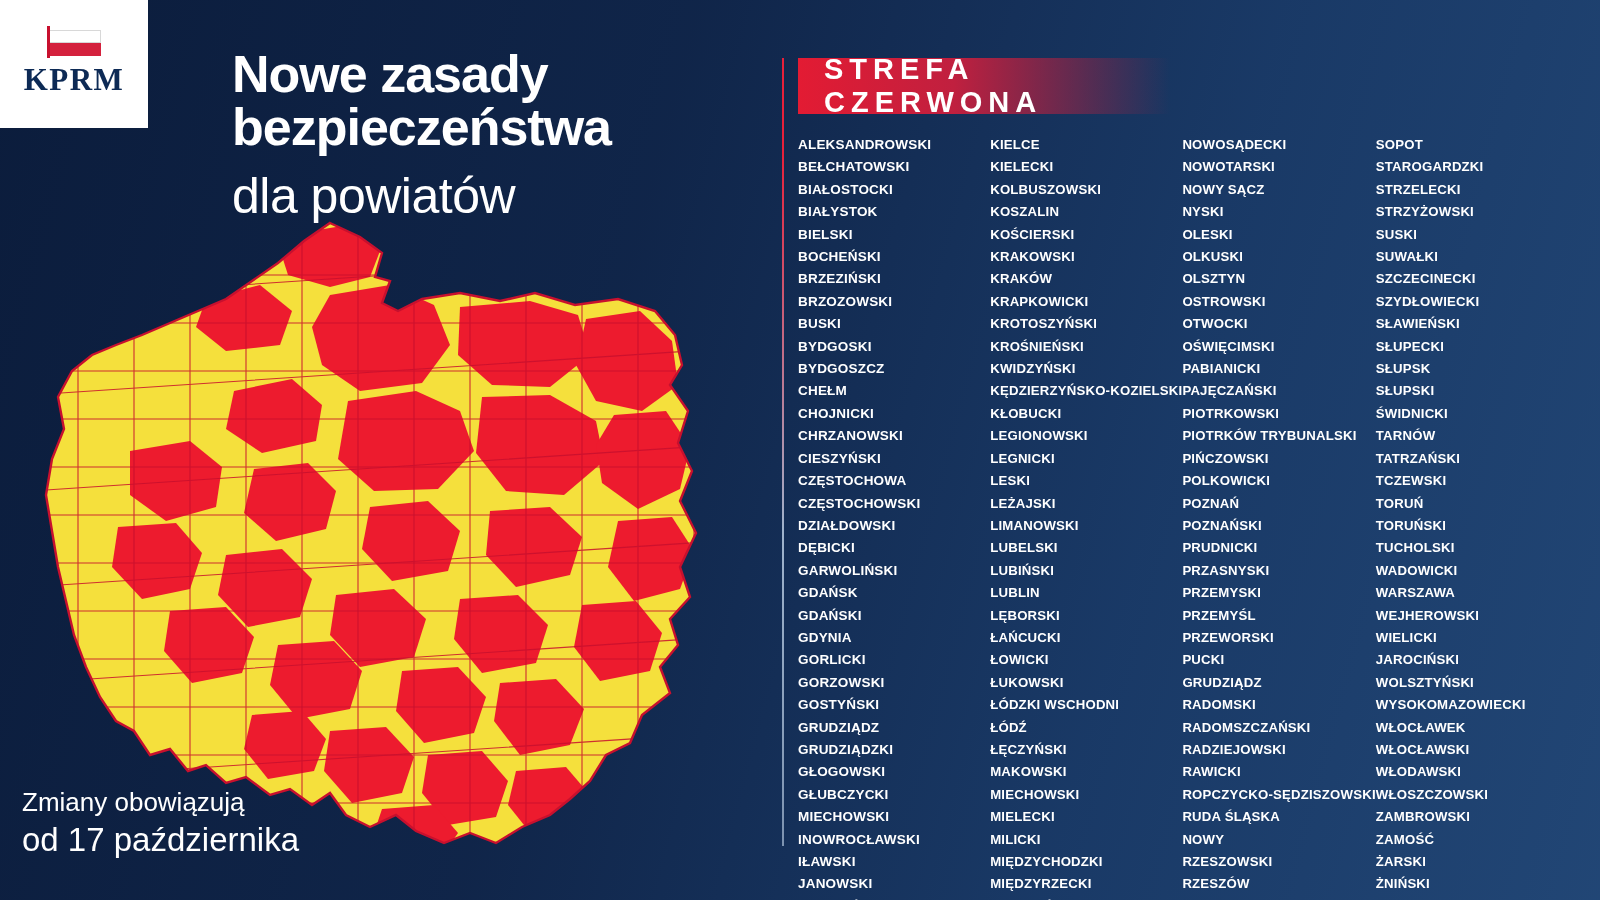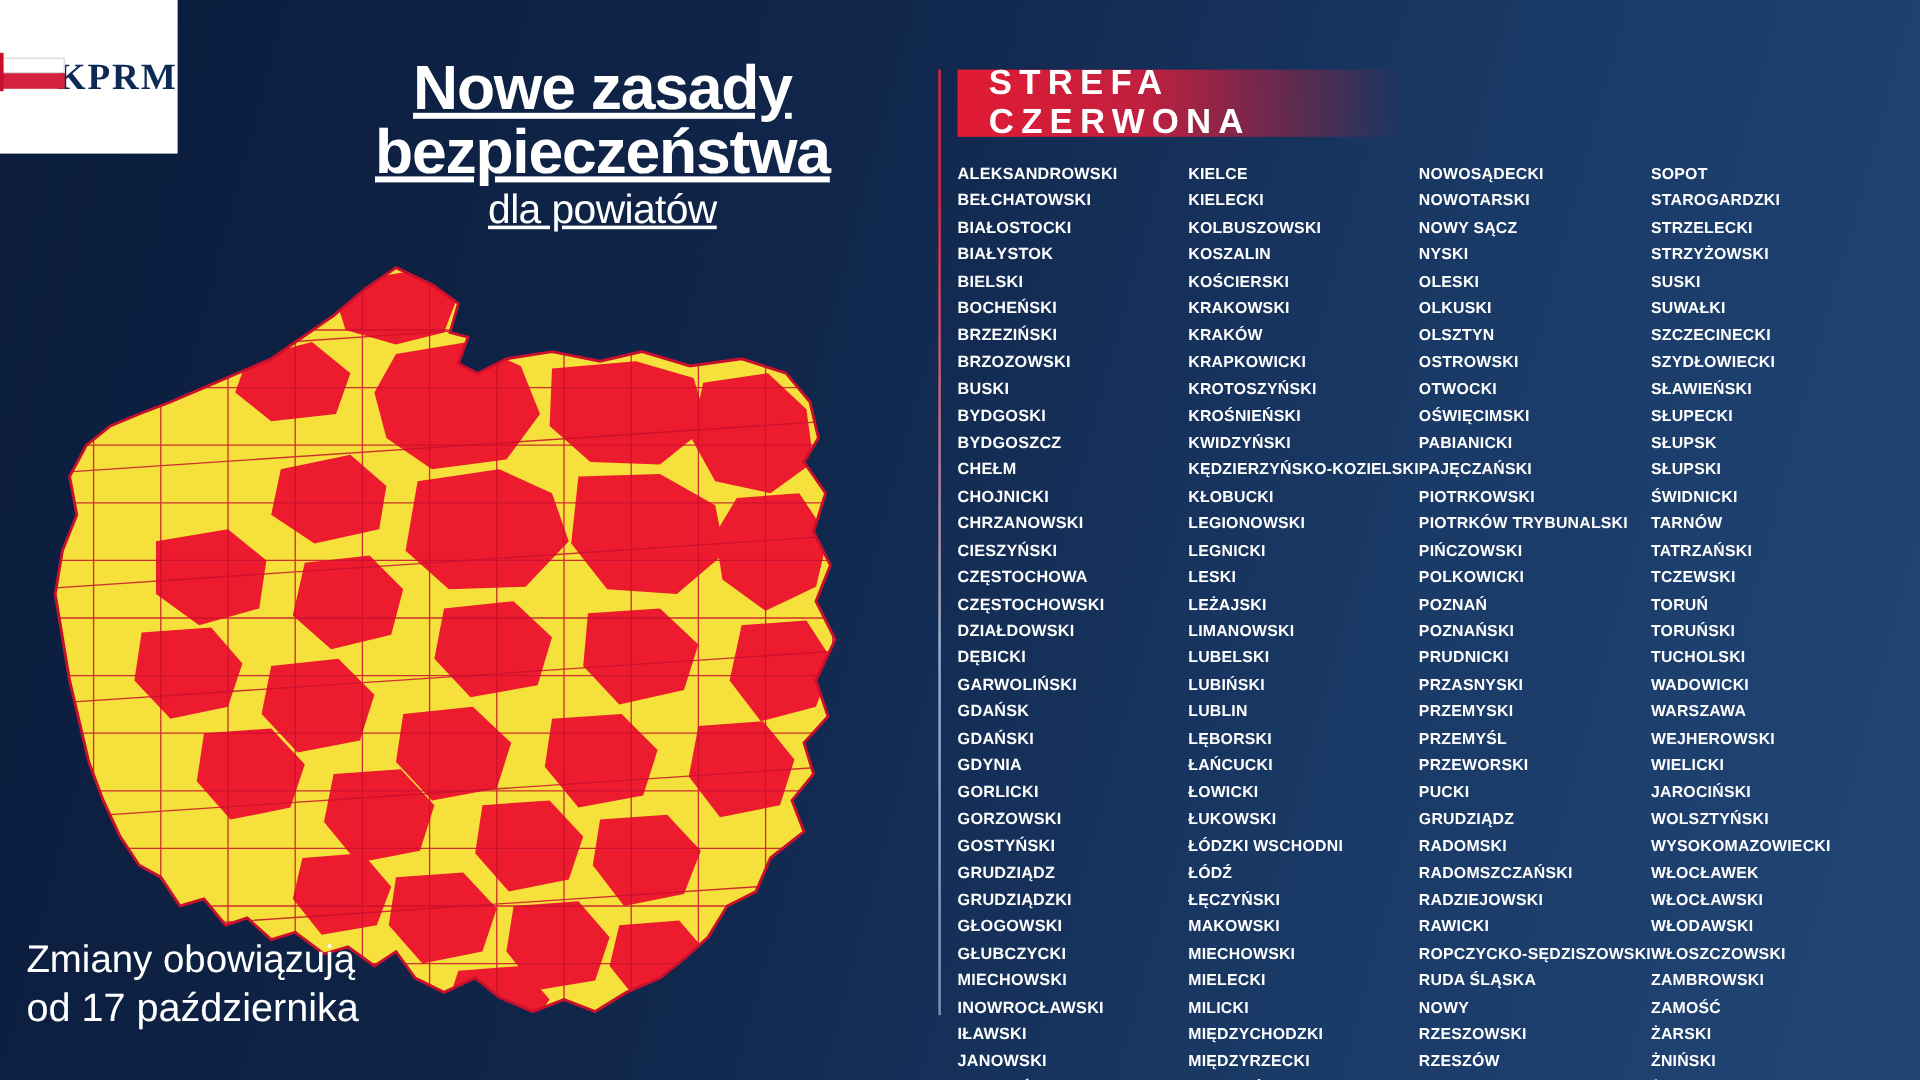--- a/index.html
+++ b/index.html
@@ -19,45 +19,45 @@
   }
   .poster:after{
     content:"";position:absolute;inset:0;
     background:linear-gradient(105deg, rgba(10,26,56,.85) 0%, rgba(14,33,66,.55) 38%, rgba(39,86,140,.35) 70%, rgba(52,104,160,.45) 100%);
     pointer-events:none;
   }
 
   
   .logo-box{
     position:absolute;left:0;top:0;width:148px;height:128px;background:#ffffff;
-    display:flex;flex-direction:row;align-items:center;justify-content:flex-start;
+    display:flex;flex-direction:column;align-items:center;justify-content:center;
     z-index:6;
   }
   .logo-flag{width:54px;height:26px;position:relative;margin-bottom:6px;}
   .logo-flag .f-white{position:absolute;left:0;top:0;width:54px;height:13px;background:#fff;border:1px solid #d8d8d8;box-sizing:border-box;}
   .logo-flag .f-red{position:absolute;left:0;top:13px;width:54px;height:13px;background:#d4213d;}
   .logo-flag .f-pole{position:absolute;left:0;top:-4px;width:3px;height:32px;background:#c8102e;}
   .logo-text{font-size:31px;font-weight:bold;letter-spacing:1.5px;color:#0d2a55;font-family:"Liberation Serif", serif;}
 
   
   .headline{
-    position:absolute;left:232px;top:48px;width:540px;text-align:center;z-index:5;color:#fff;text-decoration:underline;
+    position:absolute;left:232px;top:48px;width:540px;text-align:left;z-index:5;color:#fff;
   }
   .headline .l1,.headline .l2{
     font-size:52px;font-weight:bold;line-height:1.02;letter-spacing:-1px;display:block;
   }
   .headline .l3{
-    font-size:34px;font-weight:normal;line-height:1.12;display:block;margin-top:2px;letter-spacing:-.5px;
+    font-size:50px;font-weight:normal;line-height:1.12;display:block;margin-top:14px;letter-spacing:-.5px;
   }
 
   
   .footnote{
     position:absolute;left:22px;bottom:40px;color:#fff;z-index:6;line-height:1.25;
   }
-  .footnote .fn1{font-size:32px;display:block;}
+  .footnote .fn1{font-size:26px;display:block;}
   .footnote .fn2{font-size:33px;font-weight:normal;display:block;}
 
   
   .map-wrap{position:absolute;left:30px;top:215px;width:720px;height:650px;z-index:4;}
   .map-wrap svg{width:100%;height:100%;display:block;}
 
   
   .zone{
     position:absolute;left:782px;top:58px;width:790px;height:800px;z-index:5;
   }

